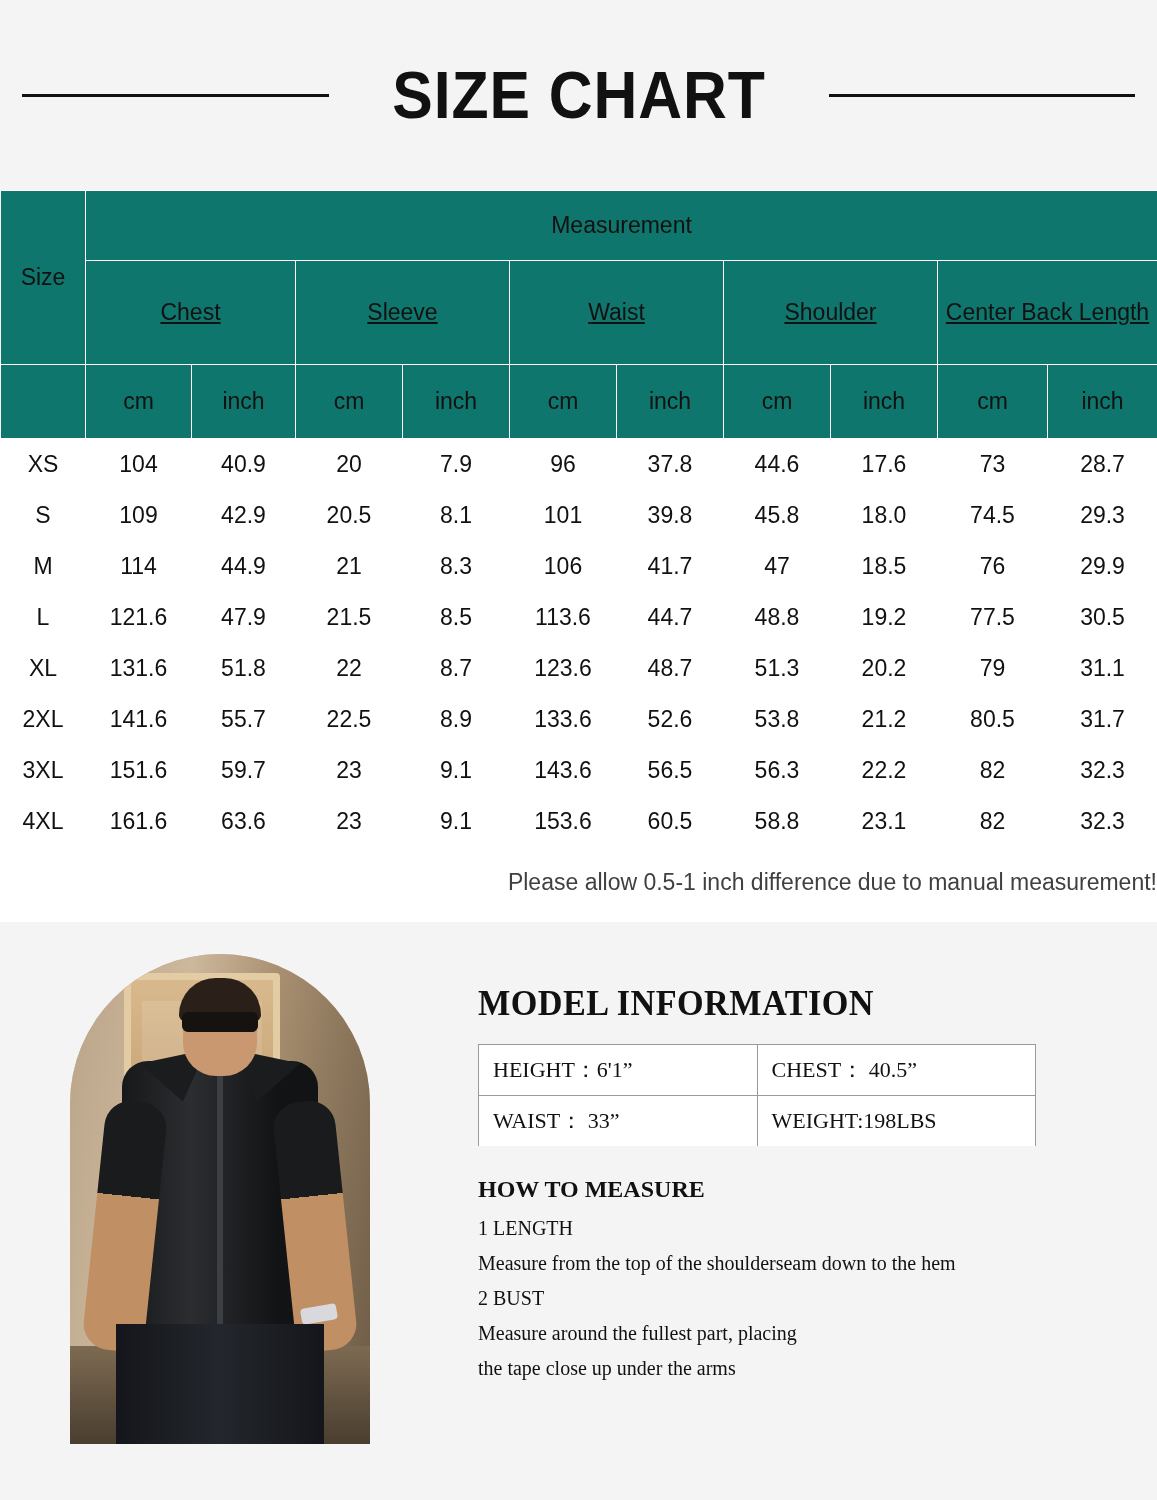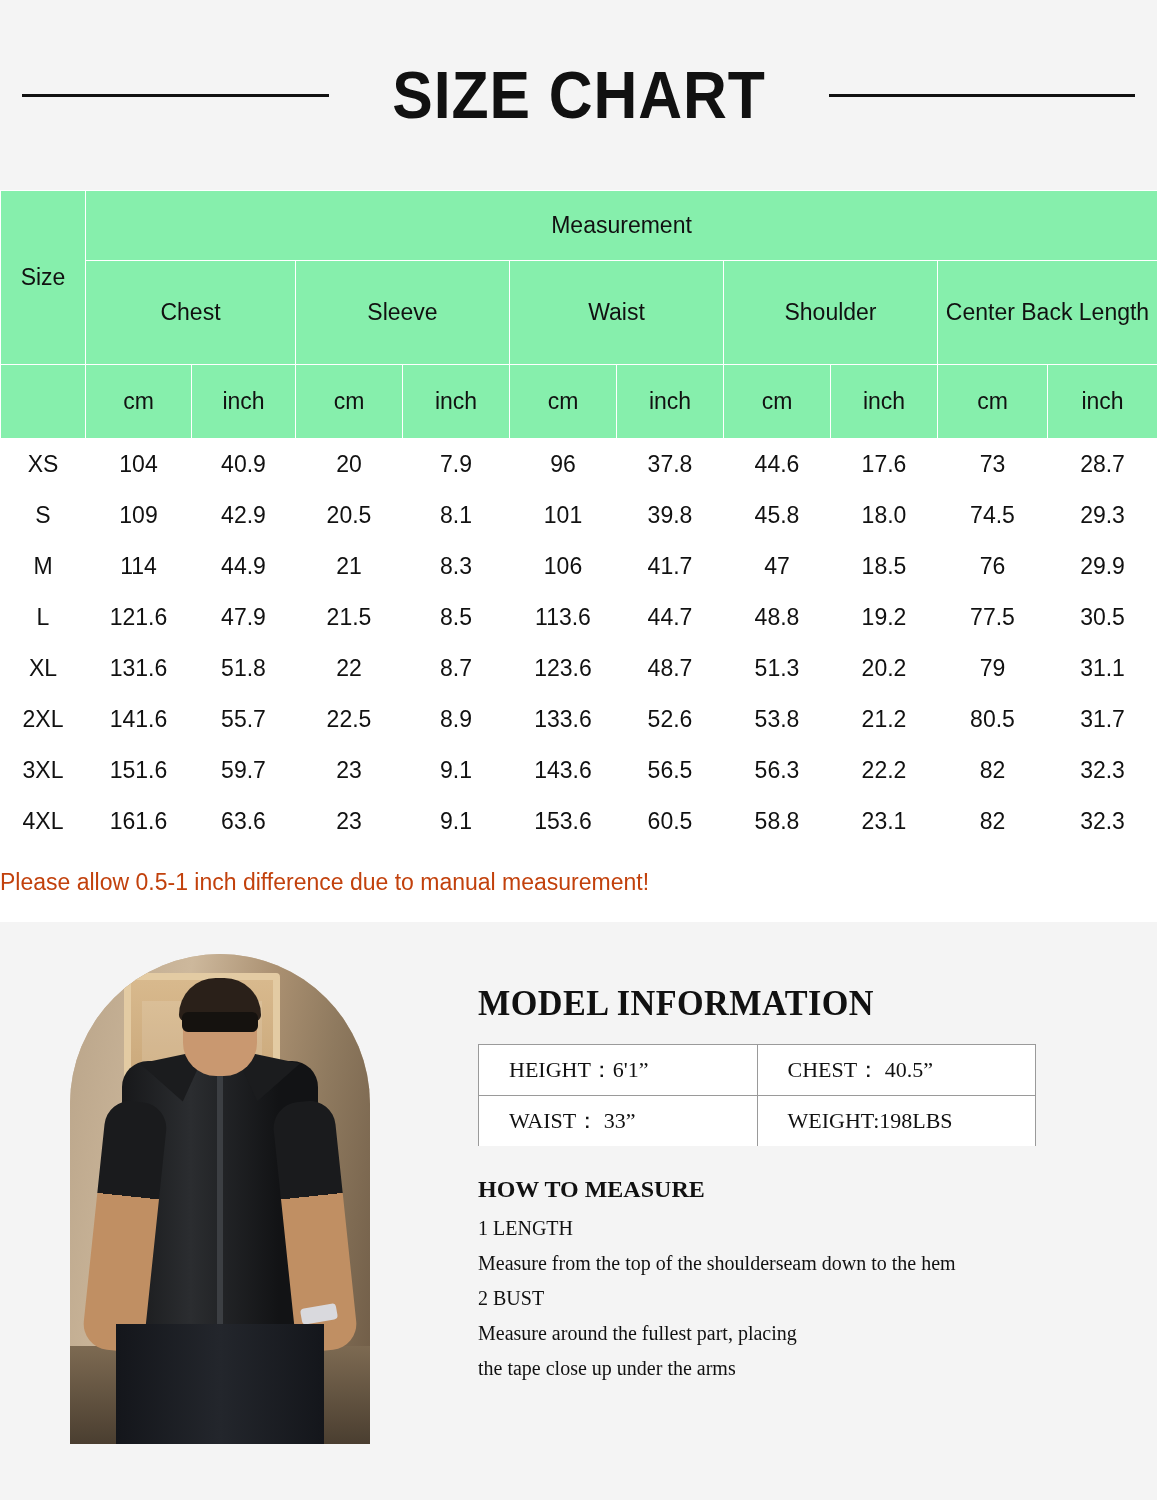--- a/index.html
+++ b/index.html
@@ -51,45 +51,45 @@
     width: 1157px;
     table-layout: fixed;
   }
   table.size td, table.size th {
     border: 1px solid #ffffff;
     text-align: center;
     font-size: 23px;
     font-weight: 400;
   }
   thead td, thead th {
-    background: #86efac;
+    background: #0f766e;
     font-weight: 700;
     color: #111;
   }
   thead .meas-top { height: 70px; font-size: 25px; }
   thead .size-cell { font-size: 25px; }
-  thead .grp { height: 104px; font-size: 25px; line-height: 1.15; }
+  thead .grp { height: 104px; font-size: 25px; line-height: 1.15; text-decoration: underline; }
   thead .unit { height: 74px; font-size: 24px; }
 
   tbody tr { height: 51px; }
   tbody td {
     background: #fff;
     border: 0;
     border-bottom: 1px solid #e6e6e6;
     color: #111;
   }
   tbody tr:last-child td { border-bottom: 0; }
   tbody td.size-col { font-weight: 400; }
 
   .note {
     background: #fff;
-    text-align: left;
+    text-align: right;
     font-size: 23px;
     padding: 22px 0 26px;
-    color: #c2410c;
+    color: #404040;
   }
 
   
   .lower {
     display: flex;
     padding: 32px 0 0 0;
     background: #f4f4f4;
     font-family: Liberation Serif, serif;
   }
   .photo-col {
@@ -198,21 +198,21 @@
   }
   table.model {
     border-collapse: collapse;
     width: 558px;
     table-layout: fixed;
   }
   table.model td {
     border: 1px solid #9a9a9a;
     height: 44px;
     font-size: 22px;
-    padding: 0 30px;
+    padding: 0 14px;
   }
   table.model td.center { text-align: center; }
 
   .htm-title {
     font-size: 24px;
     font-weight: 700;
     margin: 30px 0 14px 0;
   }
   .htm-line {
     font-size: 20px;

